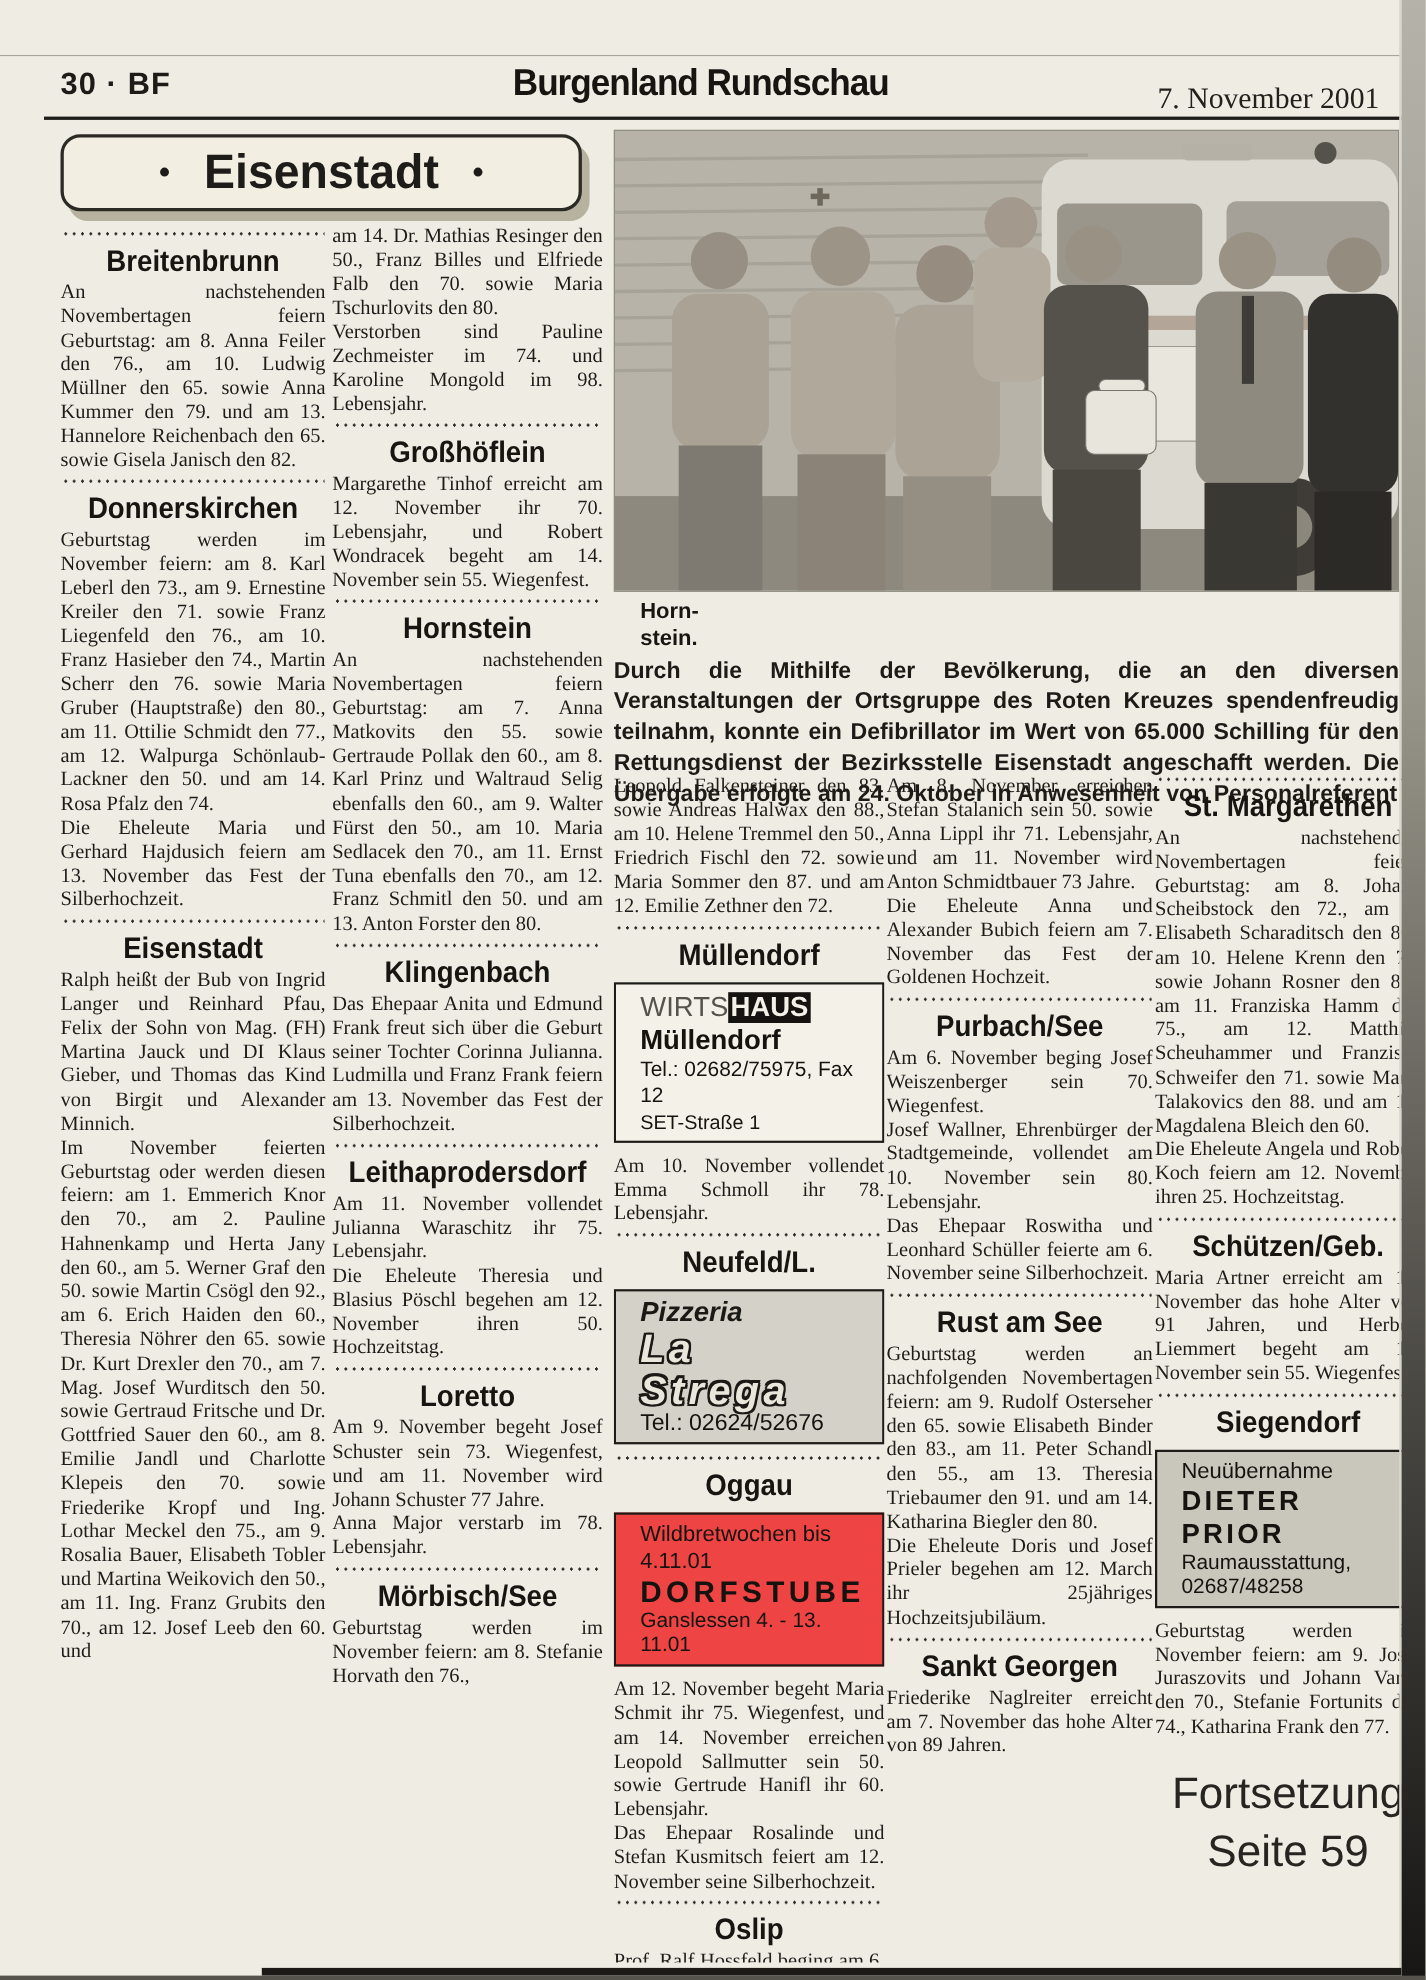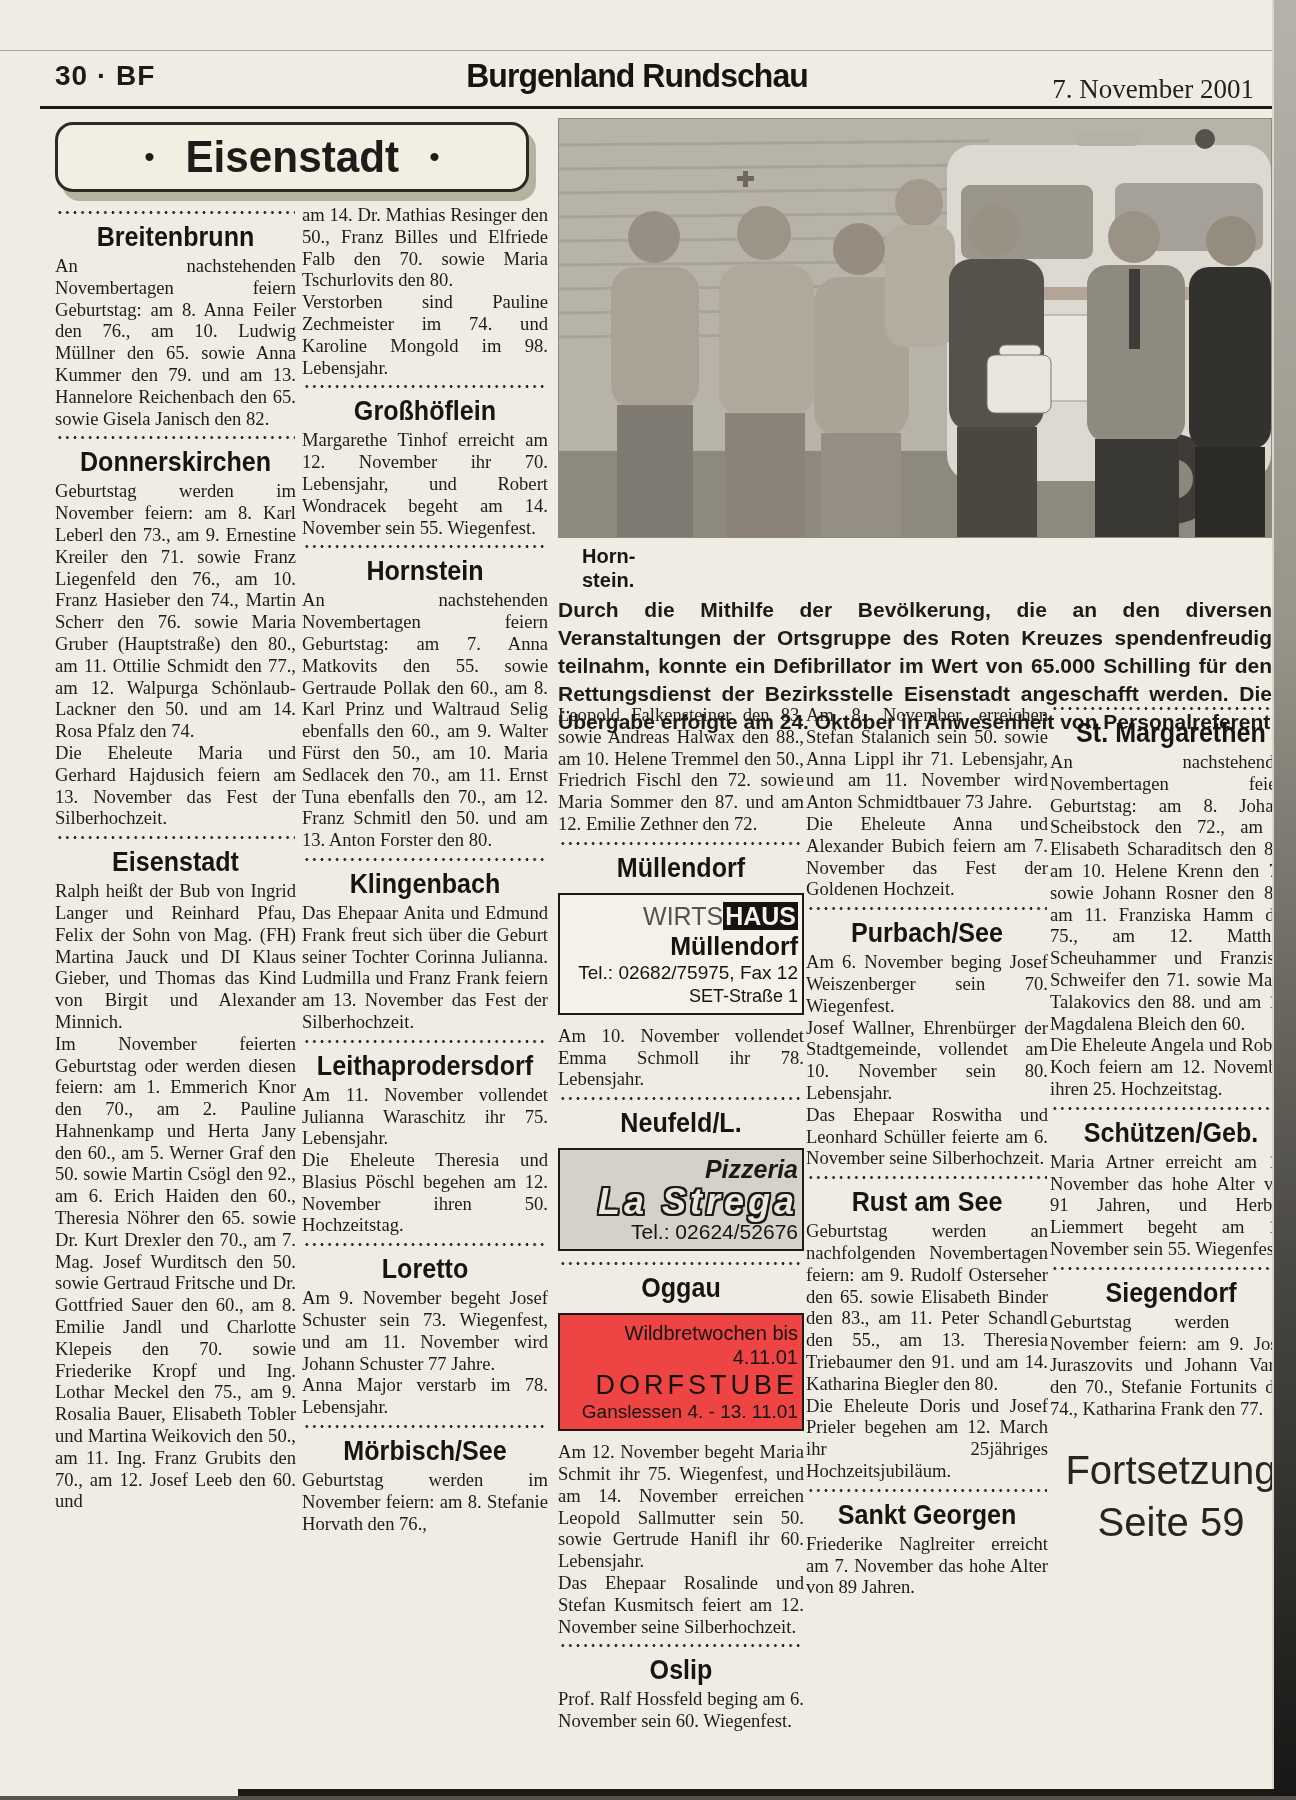--- a/index.html
+++ b/index.html
@@ -46,42 +46,42 @@
 
   .para{margin:0;font-size:18.6px;line-height:21.8px;color:#1d1c19;text-align:justify;}
   .heading{margin:7px 0 3px 0;font-family:"Liberation Sans",sans-serif;font-weight:700;
            font-size:27px;line-height:30px;color:#161511;text-align:center;
            transform:scaleX(0.93);transform-origin:center;white-space:nowrap;}
   .rule{height:5px;margin:6px 1px 5px 1px;
         background-image:radial-gradient(circle,#2b2a26 1.35px,rgba(0,0,0,0) 1.5px);
         background-size:7.6px 5px;background-position:left center;background-repeat:repeat-x;}
 
   
-  .ad{border:2px solid #1c1b18;margin:10px 0 10px 0;text-align:right;padding:6px 4px;
+  .ad{border:2px solid #1c1b18;margin:10px 0 10px 0;text-align:left;padding:6px 22px;
       font-family:"Liberation Sans",sans-serif;color:#14130f;}
   .ad .l1{font-size:19px;line-height:24px;}
   .ad .l2{font-size:19px;line-height:24px;}
   .ad .l3{font-size:18px;line-height:22px;}
 
   .ad.wirtshaus{background:#f4f2e8;}
   .ad.wirtshaus .l1{font-size:25px;line-height:30px;font-weight:400;letter-spacing:0;}
   .ad.wirtshaus .w-plain{color:#55534c;font-weight:400;}
   .ad.wirtshaus .w-inv{background:#14130f;color:#f4f2e8;padding:0 2px;font-weight:700;}
   .ad.wirtshaus .w-bold{font-weight:700;color:#24227;}
 
   .ad.lastrega{background:#d4d2c8;}
   .ad.lastrega .l1{font-size:25px;line-height:27px;font-weight:700;font-style:italic;color:#1a1915;}
   .ad.lastrega .l2{font-size:36px;line-height:38px;font-weight:700;font-style:italic;
         color:#e9e7dc;letter-spacing:4px;
         text-shadow:-2px -2px 0 #1a1915,2px -2px 0 #1a1915,-2px 2px 0 #1a1915,2px 2px 0 #1a1915,0 2px 0 #1a1915,0 -2px 0 #1a1915,2px 0 0 #1a1915,-2px 0 0 #1a1915;}
   .ad.lastrega .l3{font-size:21px;}
 
   .ad.dorfstube{background:#ef4444;}
   .ad.dorfstube .l1{font-size:20px;}
-  .ad.dorfstube .l2{font-size:27px;line-height:32px;font-weight:400;letter-spacing:4px;}
+  .ad.dorfstube .l2{font-size:27px;line-height:32px;font-weight:700;letter-spacing:4px;}
   .ad.dorfstube .l3{font-size:19px;}
 
   .ad.prior{background:#c9c6bb;}
   .ad.prior .l1{font-size:20px;}
   .ad.prior .l2{font-size:25px;line-height:30px;font-weight:700;letter-spacing:3px;}
   .ad.prior .l3{font-size:19px;}
 
   
   .contin{margin-top:24px;text-align:center;font-family:"Liberation Sans",sans-serif;
           font-size:40px;line-height:52px;color:#262521;}
@@ -262,20 +262,25 @@
   <div id="col5" class="col">
       <div class="rule"></div>
       <h2 class="heading">St. Margarethen</h2>
       <p class="para">An nachstehenden Novembertagen feiern Geburtstag: am 8. Johann Scheibstock den 72., am 9. Elisabeth Scharaditsch den 86., am 10. Helene Krenn den 76. sowie Johann Rosner den 81., am 11. Franziska Hamm den 75., am 12. Matthias Scheuhammer und Franziska Schweifer den 71. sowie Maria Talakovics den 88. und am 13. Magdalena Bleich den 60.</p>
       <p class="para">Die Eheleute Angela und Robert Koch feiern am 12. November ihren 25. Hochzeitstag.</p>
       <div class="rule"></div>
       <h2 class="heading">Schützen/Geb.</h2>
       <p class="para">Maria Artner erreicht am 10. November das hohe Alter von 91 Jahren, und Herbert Liemmert begeht am 14. November sein 55. Wiegenfest.</p>
       <div class="rule"></div>
       <h2 class="heading">Siegendorf</h2>
+      <div class="ad prior">
+        <div class="l1">Neuübernahme</div>
+        <div class="l2">DIETER PRIOR</div>
+        <div class="l3">Raumausstattung, 02687/48258</div>
+      </div>
       <p class="para">Geburtstag werden im November feiern: am 9. Josef Juraszovits und Johann Varga den 70., Stefanie Fortunits den 74., Katharina Frank den 77.</p>
       <div class="contin">
         <div>Fortsetzung</div>
         <div>Seite 59</div>
       </div>
     </div>
 
   <div class="edge-right"></div>
   <div class="edge-bottom"></div>
   <div class="edge-bottom2"></div>

